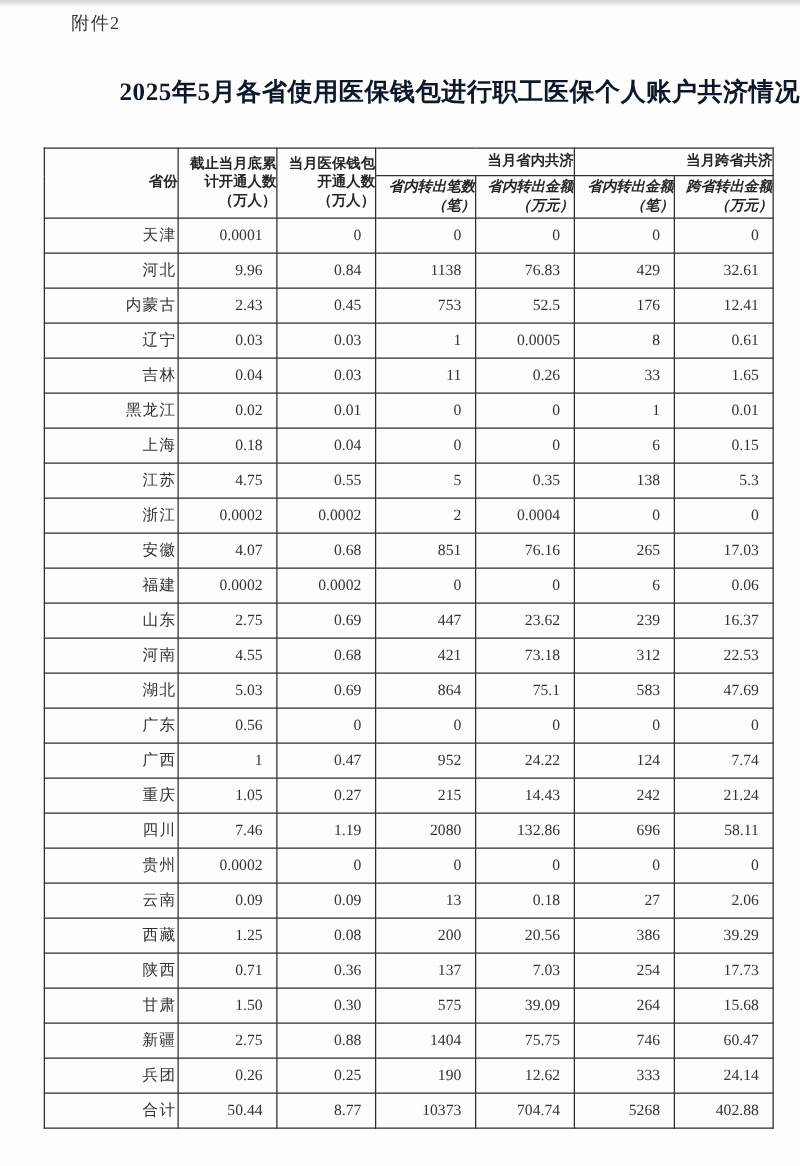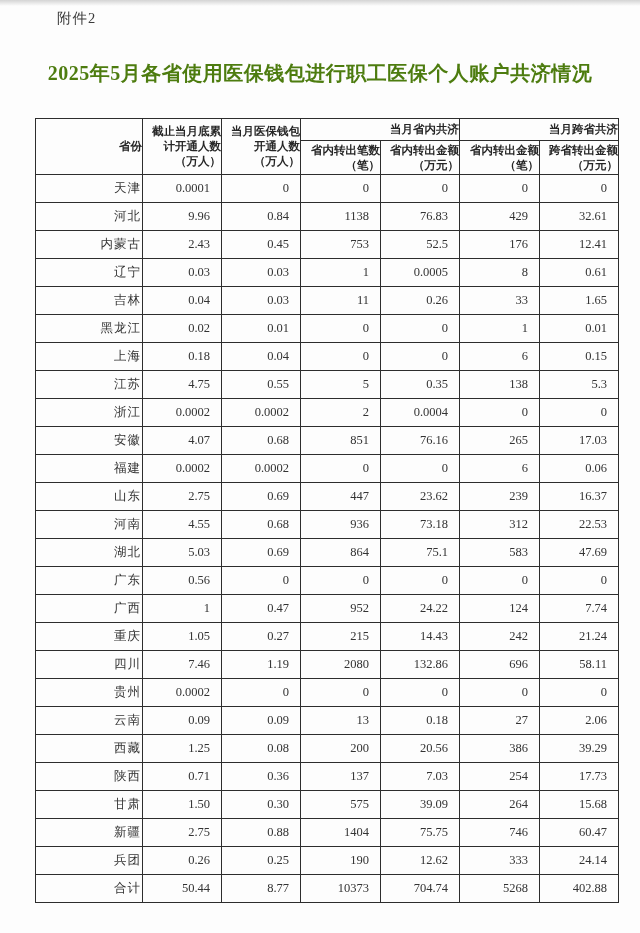--- a/index.html
+++ b/index.html
@@ -26,25 +26,25 @@
     font-size: 14.5px;
     letter-spacing: 1px;
     color: #3a3a3a;
     padding-left: 32px;
   }
   .page-title {
     position: absolute;
     left: 0; right: 0;
     top: 60px;
     margin: 0;
-    text-align: center;
+    text-align: right;
     font-size: 20px;
     font-weight: 700;
     letter-spacing: 0.5px;
-    color: #4d7c0f;
+    color: #0f172a;
   }
   table.data-table {
     position: absolute;
     left: 35px;
     top: 118px;
     width: 583px;
     border-collapse: collapse;
     table-layout: fixed;
   }
   .data-table th, .data-table td {
@@ -56,21 +56,21 @@
     font-weight: 700;
     font-size: 11.5px;
     line-height: 1.3;
     white-space: pre-line;
     text-align: right;
     vertical-align: middle;
     color: #262626;
     padding: 1px 0;
   }
   .data-table .group-th { height: 22px; padding-left: 32px; }
-  .data-table .sub-th { height: 34px; }
+  .data-table .sub-th { height: 34px; font-style: italic; }
   .data-table tbody td {
     height: 28px;
     font-size: 12.5px;
     color: #333;
     vertical-align: middle;
   }
   .data-table td.province {
     text-align: right;
     letter-spacing: 1px;
   }
@@ -228,21 +228,21 @@
         <td class="num">0.69</td>
         <td class="num">447</td>
         <td class="num">23.62</td>
         <td class="num">239</td>
         <td class="num">16.37</td>
       </tr>
       <tr>
         <td class="province">河南</td>
         <td class="num">4.55</td>
         <td class="num">0.68</td>
-        <td class="num">936</td>
+        <td class="num">421</td>
         <td class="num">73.18</td>
         <td class="num">312</td>
         <td class="num">22.53</td>
       </tr>
       <tr>
         <td class="province">湖北</td>
         <td class="num">5.03</td>
         <td class="num">0.69</td>
         <td class="num">864</td>
         <td class="num">75.1</td>

